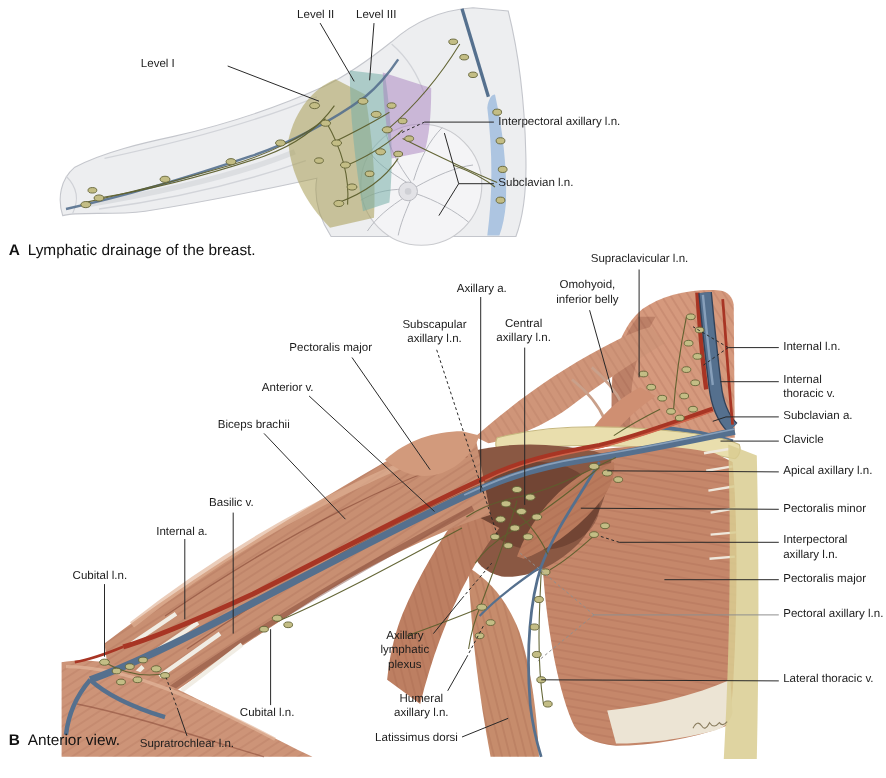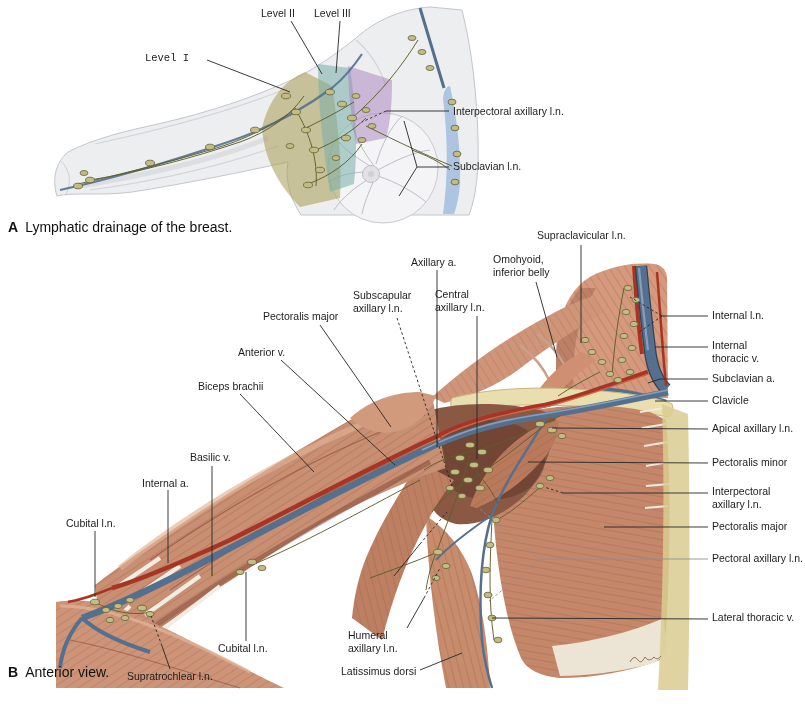--- a/index.html
+++ b/index.html
@@ -1,22 +1,22 @@
 <!DOCTYPE html>
 <html style="--muscle: #c88f72; --muscleLight: #dcab8d; --muscleDark: #a96850; --bone: #e9dead; --boneEdge: #c6b77e; --vein: #55708e; --veinHi: #93abc6; --artery: #a83524; --arteryHi: #d4694f; --lymphVessel: #5d5f2d; --node: #c3bd85; --nodeEdge: #626236; --level1: #a89c54; --level2: #76afa8; --level3: #a880be; --parasternal: #6e9bd2; --bodyGray: #edeef0;"><head>
 <meta charset="utf-8">
 <style>
   html,body{margin:0;padding:0;background:#ffffff;}
   #fig{position:relative;width:805px;height:707px;background:#fff;overflow:hidden;
        font-family:"Liberation Sans",sans-serif;}
   #art{position:absolute;left:0;top:0;}
   .lbl{position:absolute;font-size:10.5px;line-height:1.25;color:#1c1c1c;
        white-space:pre-line;}
-  .r{text-align:center;font-family:Liberation Mono, monospace;}
-  .c{text-align:left;}
+  .r{text-align:left;}
+  .c{text-align:center;}
   .cap{position:absolute;font-size:14px;color:#111;}
   .cap b{font-weight:bold;margin-right:7px;}
   
   .leader{stroke:#262626;stroke-width:0.9;fill:none;}
   .leader.dash{stroke-dasharray:2.6 2.4;}
   .leader.gray{stroke:#8f8f8f;}
   .node{fill:var(--node);stroke:var(--nodeEdge);stroke-width:0.8;}
   .lymphv{stroke:var(--lymphVessel);stroke-width:1;fill:none;opacity:.95;}
   .vein{stroke:var(--vein);fill:none;}
   .veinhi{stroke:var(--veinHi);fill:none;}
@@ -370,20 +370,23 @@
 <div class="lbl c" style="left:353px;top:289px;width:84px">Subscapular
 axillary l.n.</div>
 <div class="lbl c" style="left:435px;top:288px;width:82px">Central
 axillary l.n.</div>
 <div class="lbl" style="left:263px;top:310px">Pectoralis major</div>
 <div class="lbl" style="left:238px;top:346px">Anterior v.</div>
 <div class="lbl" style="left:198px;top:380px">Biceps brachii</div>
 <div class="lbl" style="left:190px;top:451px">Basilic v.</div>
 <div class="lbl" style="left:142px;top:477px">Internal a.</div>
 <div class="lbl" style="left:66px;top:517px">Cubital l.n.</div>
+<div class="lbl c" style="left:335px;top:572px;width:66px">Axillary
+lymphatic
+plexus</div>
 <div class="lbl c" style="left:348px;top:629px;width:70px">Humeral
 axillary l.n.</div>
 <div class="lbl" style="left:218px;top:642px">Cubital l.n.</div>
 <div class="lbl" style="left:127px;top:670px">Supratrochlear l.n.</div>
 <div class="lbl" style="left:341px;top:665px">Latissimus dorsi</div>
 
 <div class="lbl" style="left:712px;top:309px">Internal l.n.</div>
 <div class="lbl" style="left:712px;top:339px">Internal
 thoracic v.</div>
 <div class="lbl" style="left:712px;top:372px">Subclavian a.</div>

